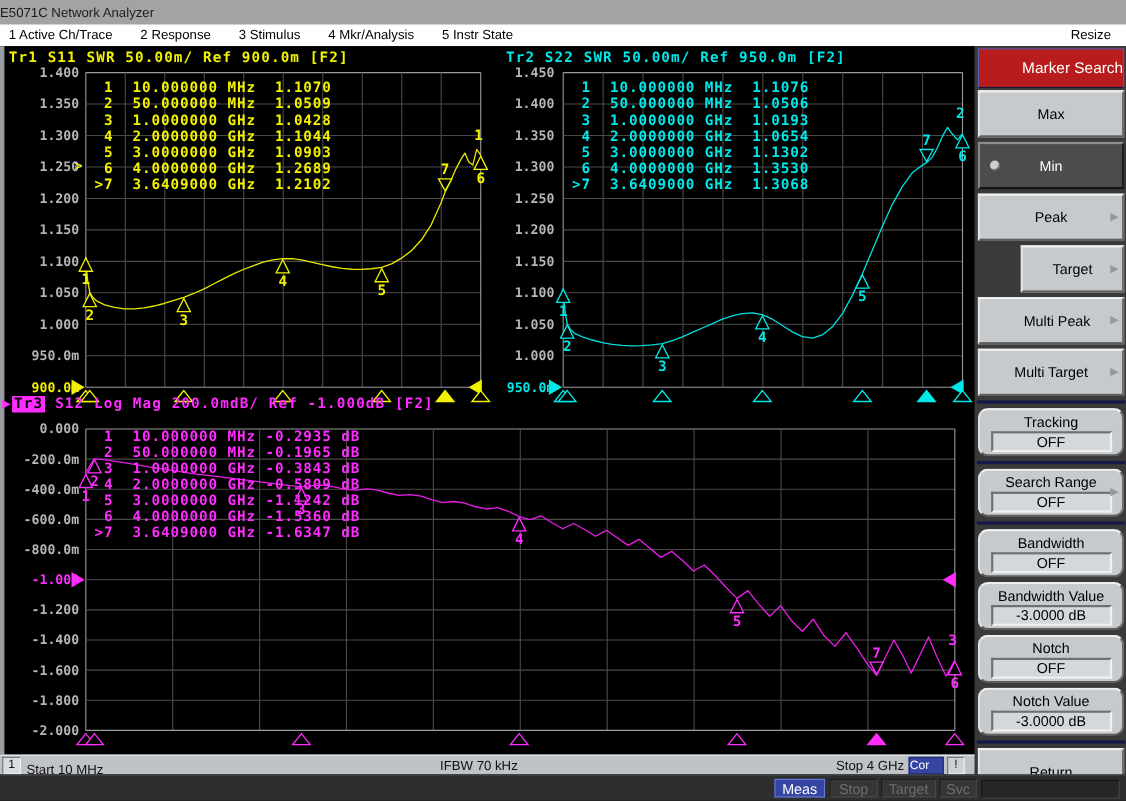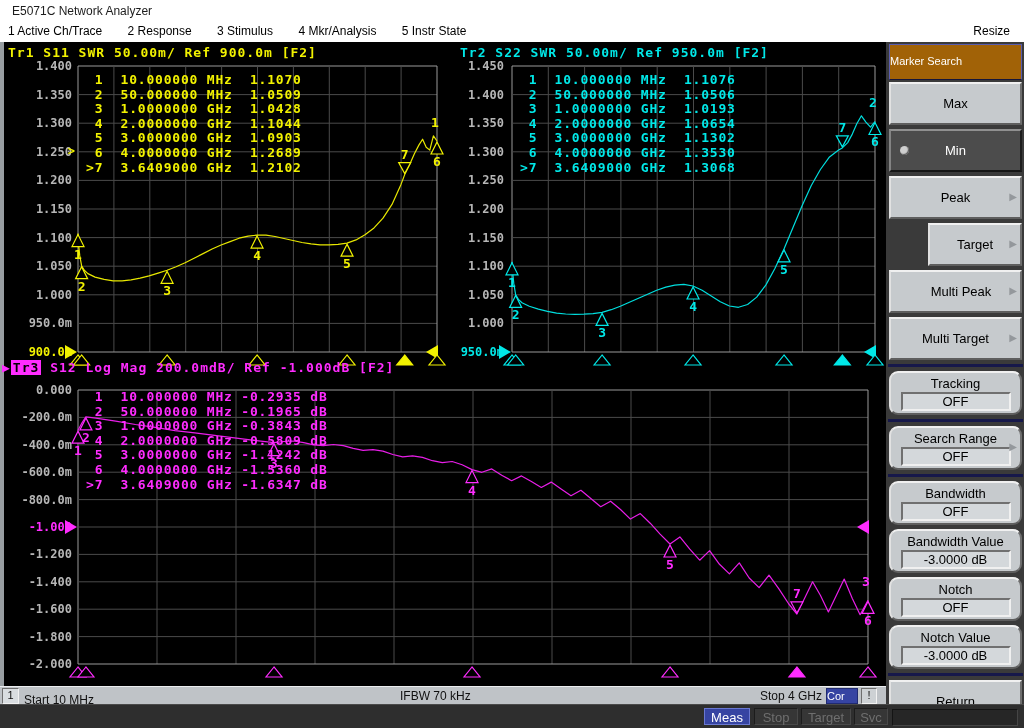--- a/index.html
+++ b/index.html
@@ -1,37 +1,37 @@
 <!DOCTYPE html>
 <html><head>
 <meta charset="utf-8">
 <style>
   html,body{margin:0;padding:0;width:1024px;height:728px;background:#000;overflow:hidden;
     font-family:"Liberation Sans",sans-serif;}
-  .titlebar{position:absolute;left:0;top:0;width:1024px;height:22px;background:#ffffff;
-    color:#1c1c1c;font-size:12px;line-height:22px;padding-left:12px;box-sizing:border-box;}
+  .titlebar{position:absolute;left:0;top:0;width:1024px;height:22px;background:#a3a3a3;
+    color:#1c1c1c;font-size:12px;line-height:22px;padding-left:0;box-sizing:border-box;}
   .menubar{position:absolute;left:0;top:22px;width:1024px;height:20px;background:#ffffff;
     font-size:12px;color:#000;}
   .mitem{display:inline-block;padding:2px 11px 0 11px;cursor:default;}
   .mitem:first-child{padding-left:8px;}
   .resize{position:absolute;right:14px;top:2px;font-size:12px;}
   .main{position:absolute;left:0;top:42px;width:886px;height:644px;background:#000;}
   .edgebar{position:absolute;left:0;top:42px;width:4px;height:644px;background:#989ea2;}
   svg#plots{position:absolute;left:0;top:0;width:886px;height:644px;}
   .vna{font-family:"DejaVu Sans Mono",monospace;font-weight:bold;}
   .hdr{position:absolute;font:bold 13px "DejaVu Sans Mono",monospace;letter-spacing:1px;
     white-space:pre;z-index:3;}
   .hdr-tr1{color:#f2f200;left:8px;top:3px;}
   .hdr-tr2{color:#00e8e8;left:460px;top:3px;}
   .hdr-tr3{color:#ff2cff;left:2px;top:318px;}
   .tr3chip{background:#ff2cff;color:#000;padding:0 2px;}
   .sidebar{position:absolute;left:886px;top:42px;width:138px;height:662px;background:#3a3a3a;
     box-sizing:border-box;padding:2px 2px 0 3px;display:flex;flex-direction:column;gap:2px;}
-  .sb-header{height:34px;background:#a16207;color:#fff;text-align:left;line-height:32px;
-    font-size:11px;border:1px solid #5a5cae;border-bottom-color:#15163a;flex:none;}
+  .sb-header{height:34px;background:#b91c1c;color:#fff;text-align:right;line-height:32px;
+    font-size:14px;border:1px solid #5a5cae;border-bottom-color:#15163a;flex:none;}
   .sb-btn{flex:none;background:#c6cacd;color:#000;font-size:13px;position:relative;
     display:flex;align-items:center;justify-content:center;box-sizing:border-box;
     border-top:2px solid #f0f0f0;border-left:2px solid #e2e2e2;
     border-right:2px solid #6e6e6e;border-bottom:2px solid #5e5e5e;cursor:default;}
   .sb-btn.selected{background:#4c4c4c;color:#fff;border-top-color:#909090;
     border-left-color:#848484;border-right-color:#1e1e1e;border-bottom-color:#161616;}
   .sb-btn.value{flex-direction:column;justify-content:flex-start;padding-top:3px;border-radius:9px;}
   .sb-val{margin-top:1px;width:106px;height:15px;background:#d4d8db;font-size:13px;
     line-height:15px;text-align:center;border:2px solid;
     border-color:#707070 #f0f0f0 #f0f0f0 #707070;}

